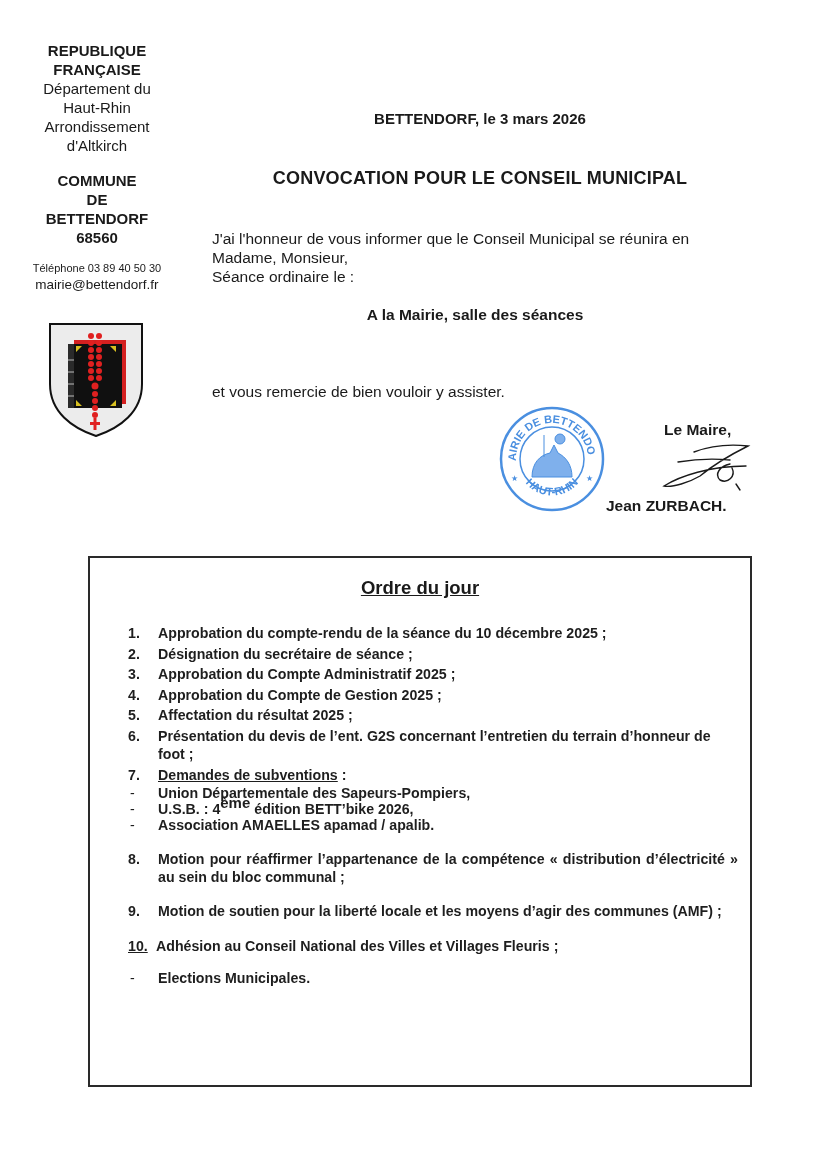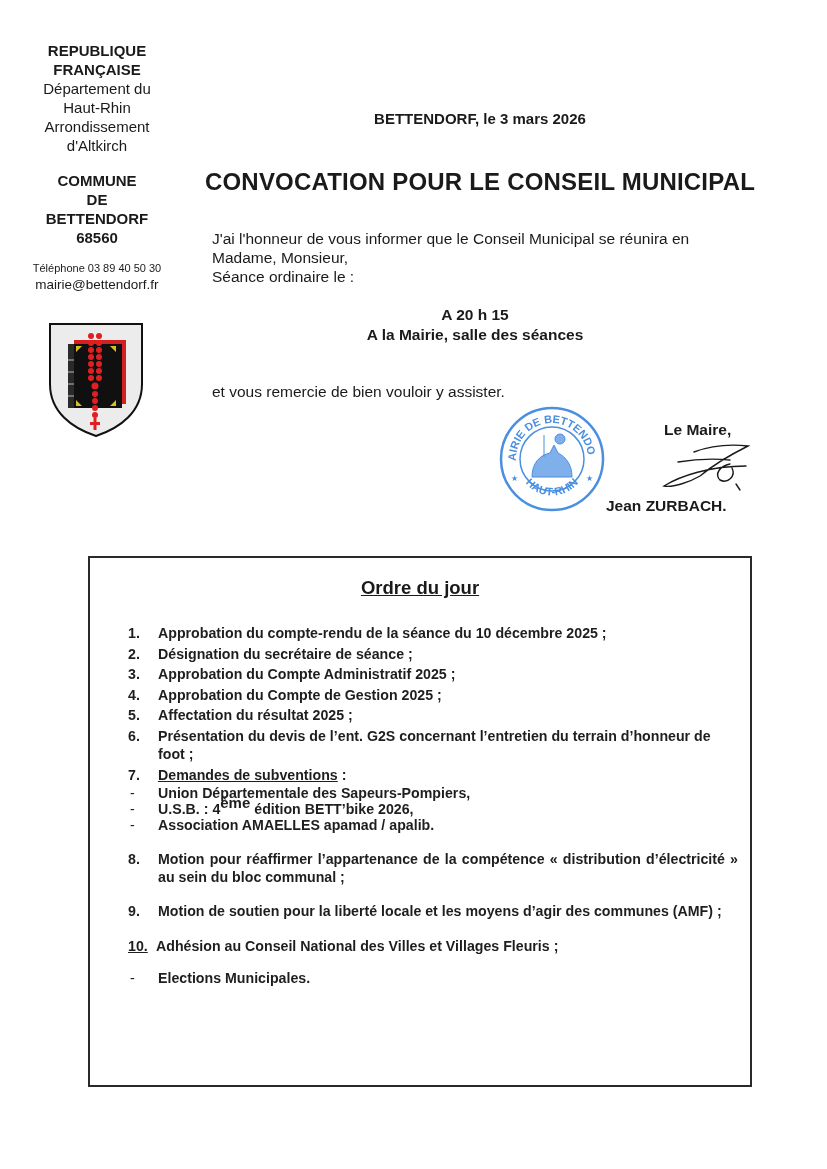--- a/index.html
+++ b/index.html
@@ -12,21 +12,21 @@
       left: 18px; top: 41px; width: 158px; text-align: center;
       font-size: 15px; line-height: 19px;
     }
     .sidebar .b { font-weight: bold; }
     .sidebar .gap { height: 16px; }
     .sidebar .small { font-size: 11px; line-height: 15px; }
     .sidebar .mail { font-size: 13.5px; line-height: 17px; }
     .crest { left: 48px; top: 322px; width: 96px; height: 116px; }
 
     .dateline { left: 200px; width: 560px; top: 110px; text-align: center; font-weight: bold; font-size: 15px; }
-    .title { left: 200px; width: 560px; top: 168px; text-align: center; font-weight: bold; font-size: 24px; letter-spacing: 0.2px; }
+    .title { left: 200px; width: 560px; top: 168px; text-align: center; font-weight: bold; font-size: 18px; letter-spacing: 0.2px; }
     .body-text { left: 212px; top: 229px; width: 560px; font-size: 15.5px; line-height: 19px; }
     .meeting { left: 200px; width: 550px; top: 305px; text-align: center; font-weight: bold; font-size: 15.5px; line-height: 19.5px; }
     .closing { left: 212px; top: 383px; font-size: 15.5px; }
 
     .stamp { left: 498px; top: 405px; width: 108px; height: 108px; }
     .mayor-label { left: 664px; top: 421px; font-weight: bold; font-size: 15.5px; }
     .signature { left: 660px; top: 440px; width: 92px; height: 52px; }
     .mayor-name { left: 606px; top: 497px; font-weight: bold; font-size: 15.5px; }
 
     .agenda-box {
@@ -111,21 +111,20 @@
 
 <div class="abs dateline">BETTENDORF, le 3 mars 2026</div>
 <div class="abs title">CONVOCATION POUR LE CONSEIL MUNICIPAL</div>
 
 <div class="abs body-text">
   <div>J'ai l'honneur de vous informer que le Conseil Municipal se réunira en</div>
   <div>Madame, Monsieur,</div>
   <div>Séance ordinaire le :</div>
 </div>
 <div class="abs meeting">
-  <div>A 20 h 15</div>
   <div>A la Mairie, salle des séances</div>
 </div>
 <div class="abs closing">et vous remercie de bien vouloir y assister.</div>
 
 <svg class="abs stamp" viewBox="0 0 108 108">
   <defs>
     <path id="topArc" d="M18 54 A36 36 0 0 1 90 54"></path>
     <path id="botArc" d="M22 68 A34 34 0 0 0 86 68"></path>
   </defs>
   <circle cx="54" cy="54" r="51" fill="none" stroke="#4a8fe0" stroke-width="2.5"></circle>

